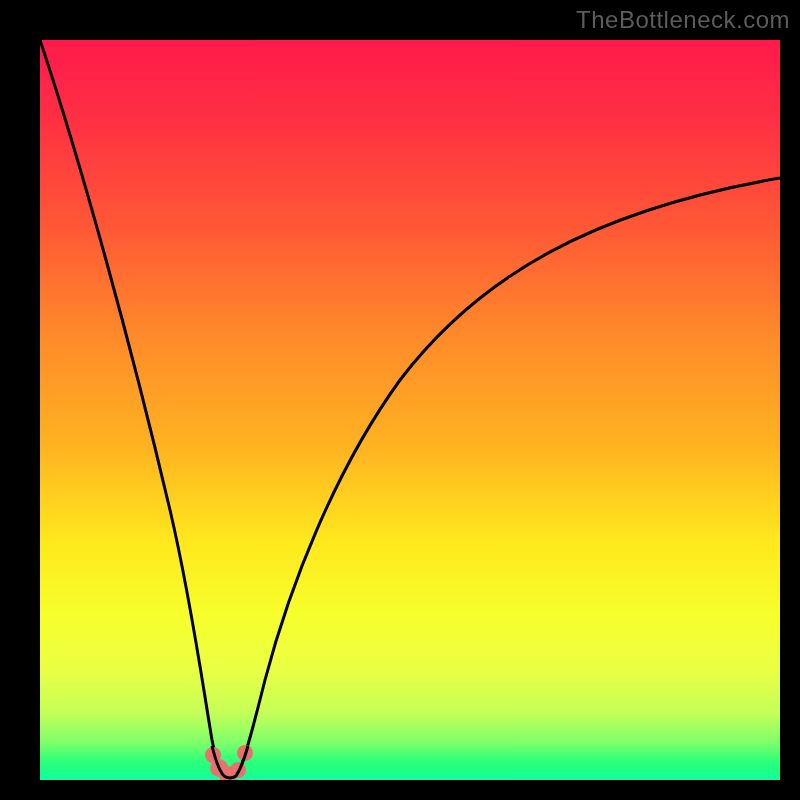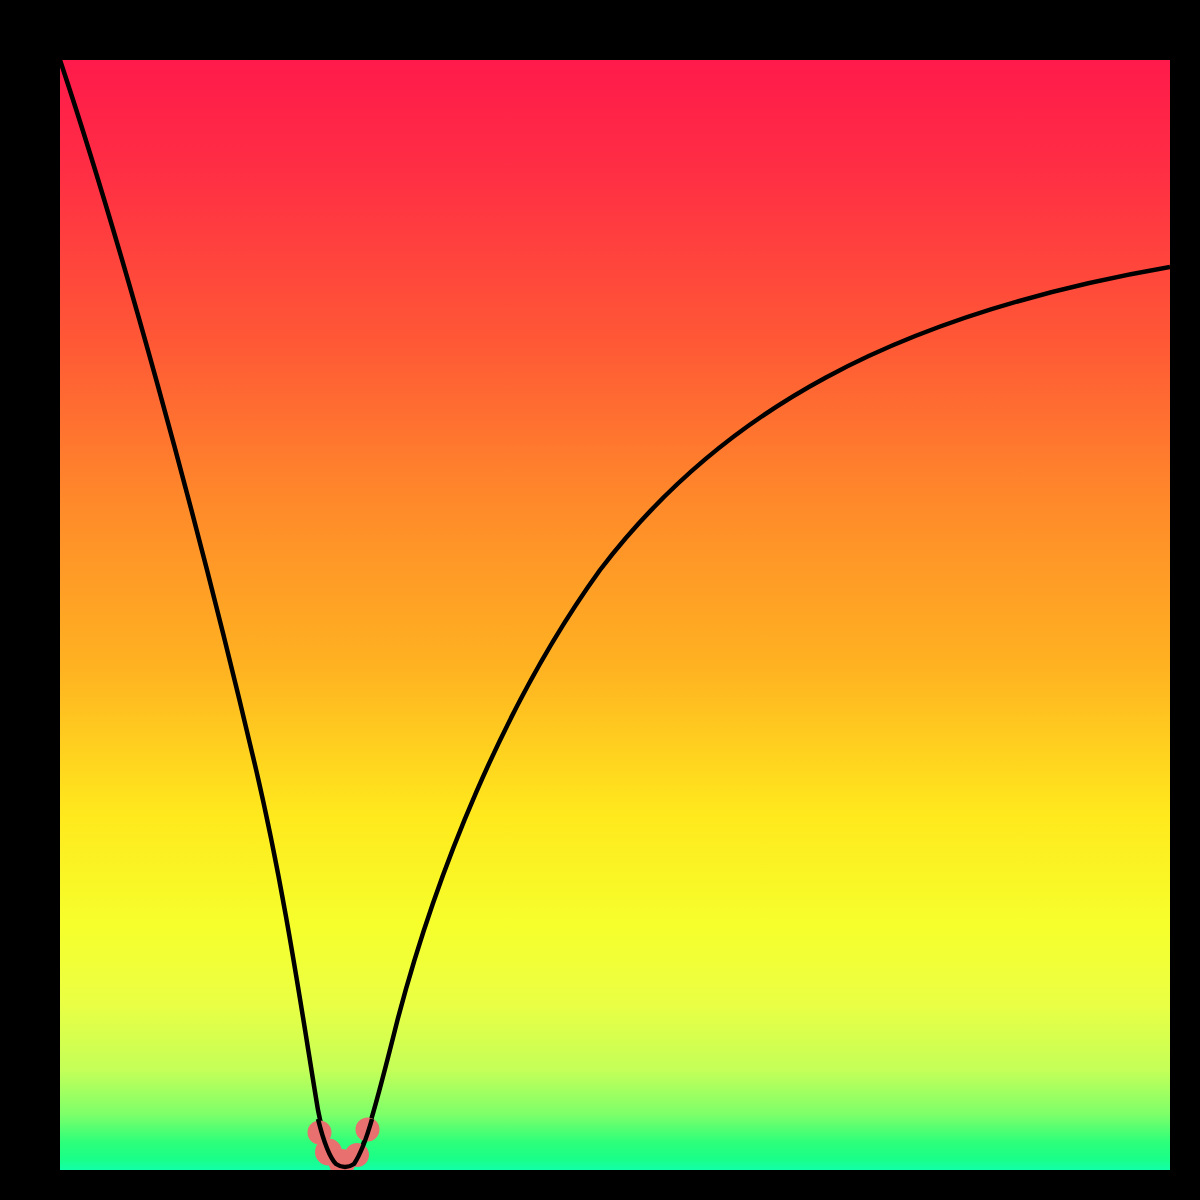--- a/index.html
+++ b/index.html
@@ -93,14 +93,15 @@
 
       </g>
       <path d="M 172 706
                C 176 722, 180 732, 184 736
                Q 190 740 196 736
                C 200 730, 204 720, 208 706" fill="none" stroke="#000" stroke-width="3"></path>
     </svg>
 
   </div>
 
+  <div class="watermark">TheBottleneck.com</div>
 
 </div>
 
 </body></html>

